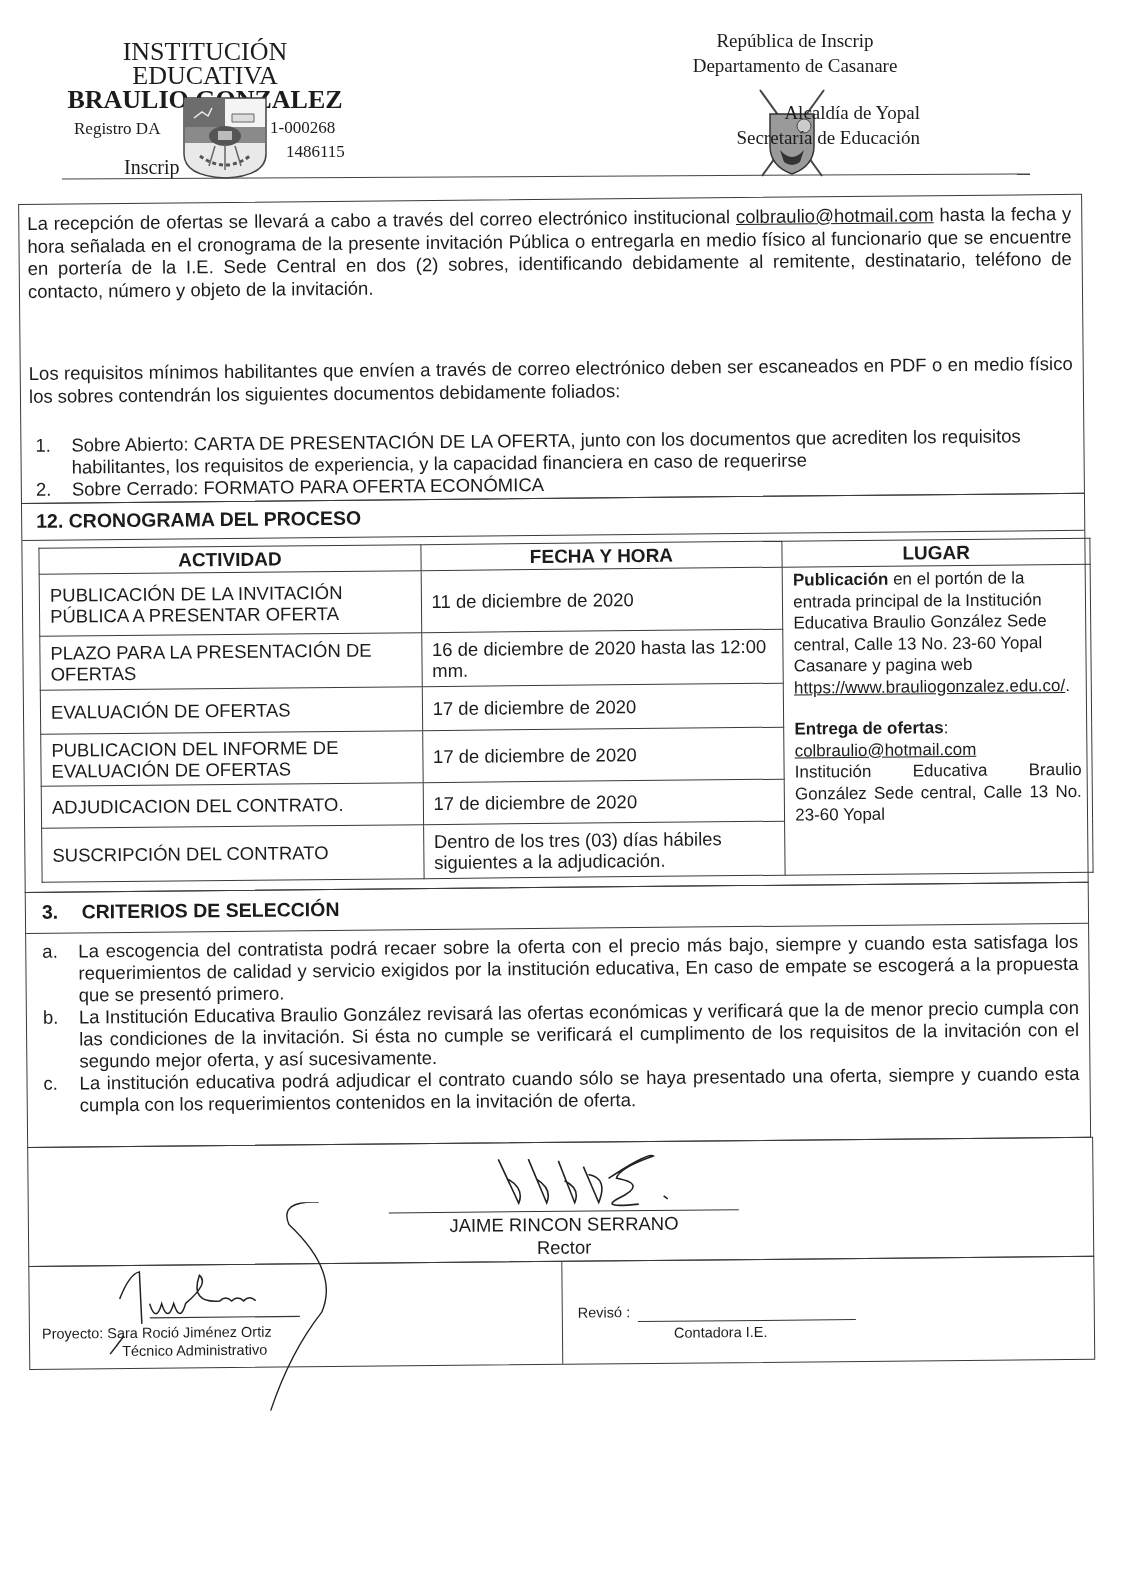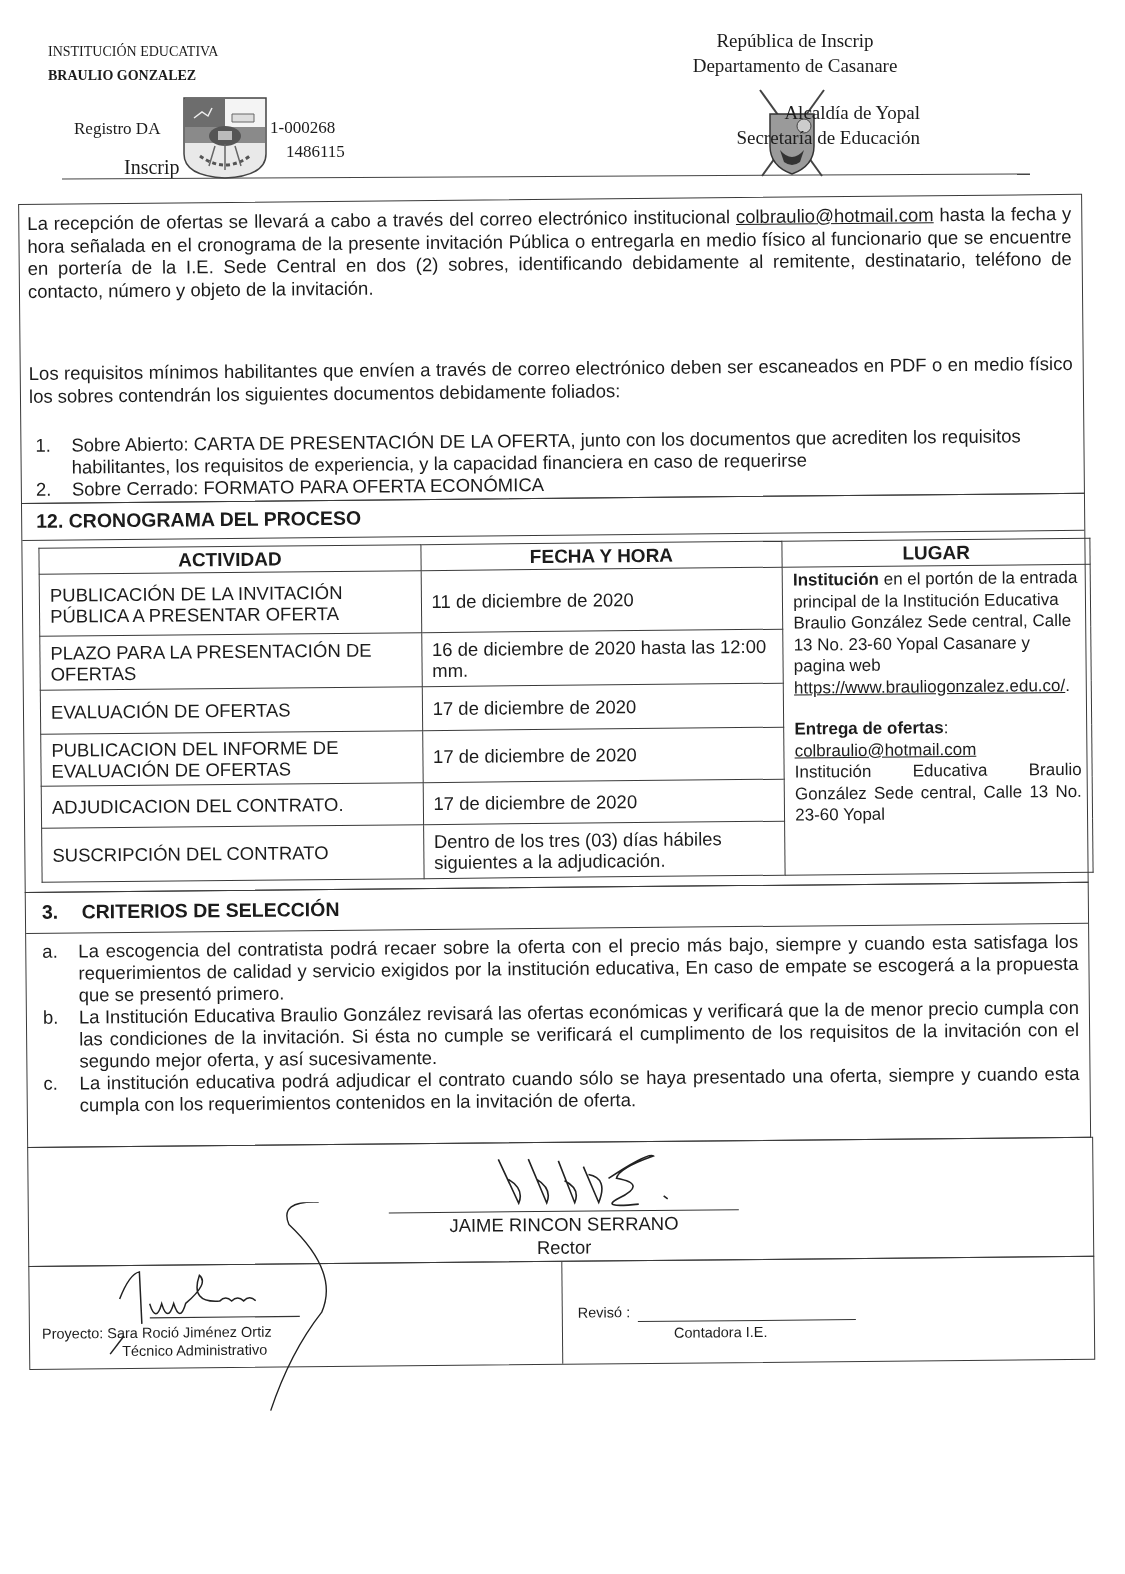--- a/index.html
+++ b/index.html
@@ -2,21 +2,21 @@
 <html><head>
 <meta charset="utf-8">
 <style>
   html, body { margin:0; padding:0; background:#ffffff; }
   body { width:1125px; height:1574px; position:relative; overflow:hidden; color:#1c1c1c;
          font-family:"Liberation Sans", sans-serif; }
   .serif { font-family:"Liberation Serif", serif; }
   .abs { position:absolute; }
 
   
-  .hdr-left { left:48px; top:40px; width:290px; font-size:14px; line-height:24px; }
+  .hdr-left { left:60px; top:40px; width:290px; text-align:center; font-size:26px; line-height:24px; }
   .hdr-left .bold-it { font-weight:bold; }
   .reg { left:74px; top:118px; font-size:17px; line-height:22px; }
   .reg2 { left:124px; top:156px; font-size:20px; line-height:22px; }
   .regnum { left:270px; top:116px; font-size:17px; line-height:24px; }
   .crest-left { left:180px; top:96px; width:90px; height:84px; }
   .hdr-right { left:670px; top:28px; width:250px; text-align:center; font-size:19px; line-height:25px; }
   .hdr-right2 { left:700px; top:100px; width:220px; text-align:right; font-size:19px; line-height:25px; }
   .crest-right { left:752px; top:86px; width:80px; height:92px; }
   .hdr-line { left:62px; top:176px; width:968px; height:0; border-top:1.5px solid #444; transform:rotate(-0.3deg); }
 
@@ -113,21 +113,21 @@
       <tbody>
           <tr>
         <th>ACTIVIDAD</th>
         <th>FECHA Y HORA</th>
         <th>LUGAR</th>
       </tr>
       <tr style="height:62px">
         <td>PUBLICACIÓN DE LA INVITACIÓN PÚBLICA A PRESENTAR OFERTA</td>
         <td>11 de diciembre de 2020</td>
         <td rowspan="6" class="lugar">
-          <div><b>Institución</b><span> en el portón de la entrada principal de la Institución Educativa Braulio González Sede central, Calle 13 No. 23-60 Yopal Casanare y pagina web</span><br><span class="ulink" style="word-break:break-all">https://www.brauliogonzalez.edu.co/</span><span>.</span></div>
+          <div><b>Publicación</b><span> en el portón de la entrada principal de la Institución Educativa Braulio González Sede central, Calle 13 No. 23-60 Yopal Casanare y pagina web</span><br><span class="ulink" style="word-break:break-all">https://www.brauliogonzalez.edu.co/</span><span>.</span></div>
           <div style="margin-top:20px"><b>Entrega de ofertas</b><span>:</span><br><span class="ulink">colbraulio@hotmail.com</span><div style="text-align:justify">Institución Educativa Braulio González Sede central, Calle 13 No. 23-60 Yopal</div></div>
         </td>
       </tr>
       <tr style="height:54px">
         <td>PLAZO PARA LA PRESENTACIÓN DE OFERTAS</td>
         <td>16 de diciembre de 2020 hasta las 12:00 mm.</td>
       </tr>
       <tr style="height:44px">
         <td>EVALUACIÓN DE OFERTAS</td>
         <td>17 de diciembre de 2020</td>

